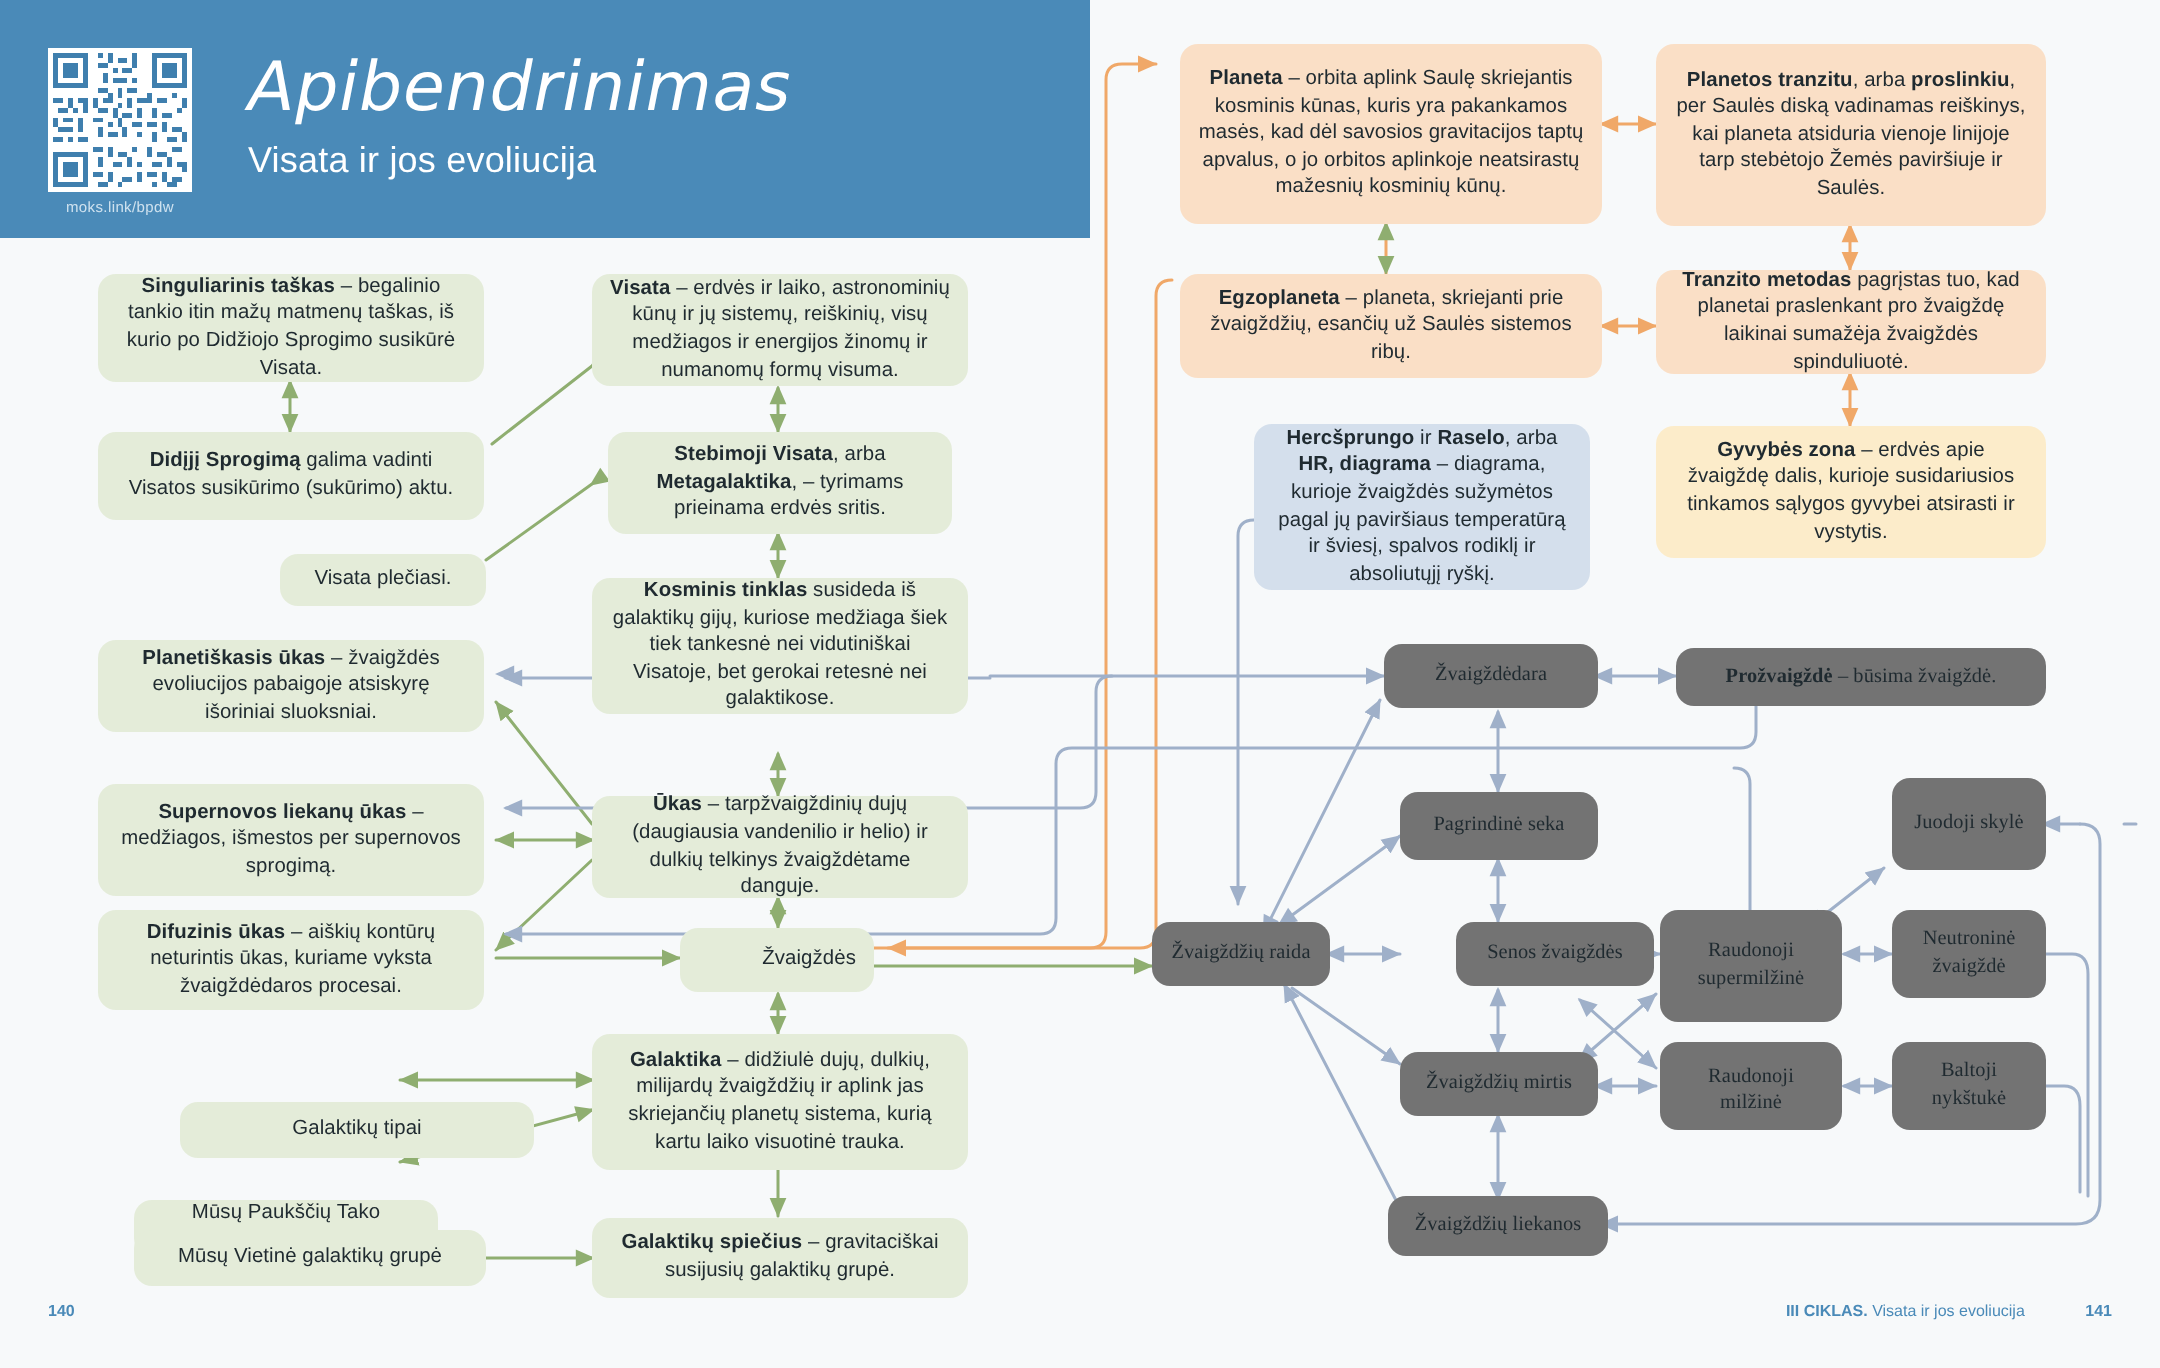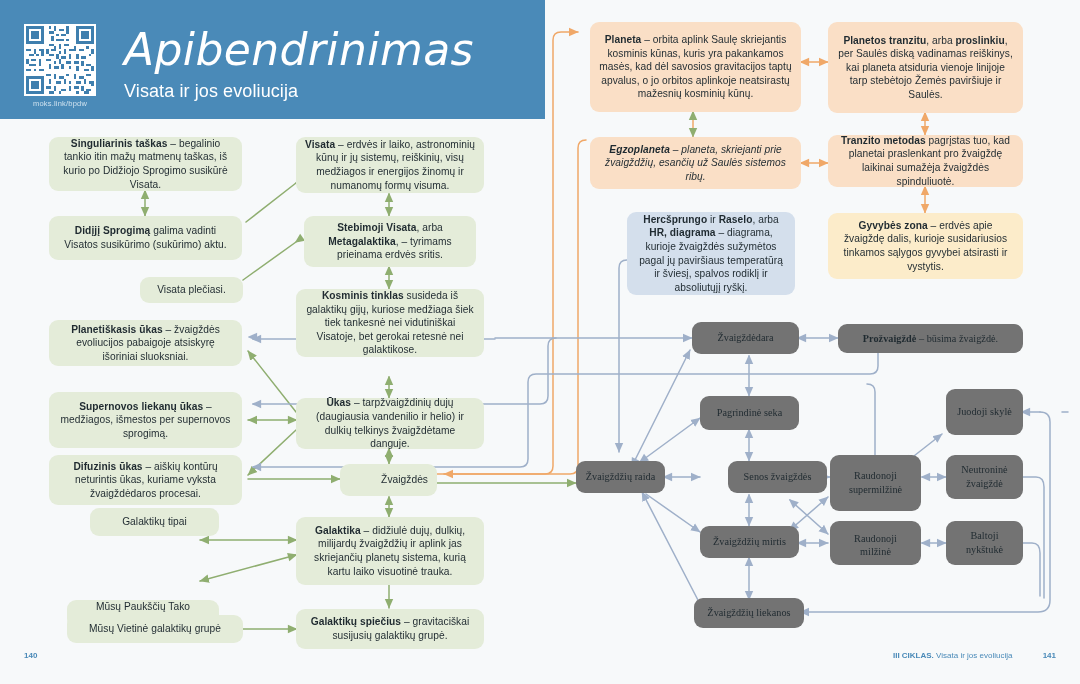--- a/index.html
+++ b/index.html
@@ -19,21 +19,21 @@
     background:#4a8ab8;
   }
   .qr-wrap{position:absolute;left:24px;top:24px;width:72px;}
   .qr{width:72px;height:72px;background:#ffffff;position:relative;display:block;}
   .qr svg{display:block;}
   .qr-caption{
     margin-top:3px;font-size:7.5px;color:#cfe2ef;letter-spacing:.2px;text-align:center;
   }
   .header-titles{position:absolute;left:124px;top:26px;}
   .h-title{
-    font-size:44px;color:#ffffff;letter-spacing:.4px;line-height:1.08;
+    font-size:34px;color:#ffffff;letter-spacing:.4px;line-height:1.08;
     font-family:"DejaVu Sans", sans-serif;font-weight:400;font-style:italic;
   }
   .h-sub{
     margin-top:7px;font-size:18px;color:#ffffff;font-weight:400;letter-spacing:.1px;
   }
 
   
   .node{
     position:absolute;border-radius:9px;
     display:flex;align-items:center;justify-content:center;
@@ -331,21 +331,21 @@
   </div>
 
   <div class="node green" style="left:49px;top:392px;width:193px;height:56px;">
     <span class="t"><b>Supernovos liekanų ūkas</b> – medžiagos, išmestos per supernovos sprogimą.</span>
   </div>
 
   <div class="node green" style="left:49px;top:455px;width:193px;height:50px;">
     <span class="t"><b>Difuzinis ūkas</b> – aiškių kontūrų neturintis ūkas, kuriame vyksta žvaigždėdaros procesai.</span>
   </div>
 
-  <div class="node green" style="left:90px;top:508px;width:129px;height:28px;">
+  <div class="node green" style="left:90px;top:551px;width:177px;height:28px;">
     <span class="t">Galaktikų tipai</span>
   </div>
 
   <div class="node green" style="left:67px;top:600px;width:152px;height:28px;">
     <span class="t">Mūsų Paukščių Tako galaktika</span>
   </div>
 
   <div class="node green" style="left:67px;top:615px;width:176px;height:28px;">
     <span class="t">Mūsų Vietinė galaktikų grupė</span>
   </div>
@@ -375,21 +375,21 @@
   </div>
 
   <div class="node green" style="left:296px;top:609px;width:188px;height:40px;">
     <span class="t"><b>Galaktikų spiečius</b> – gravitaciškai susijusių galaktikų grupė.</span>
   </div>
 
   <div class="node orange" style="left:590px;top:22px;width:211px;height:90px;">
     <span class="t"><b>Planeta</b> – orbita aplink Saulę skriejantis kosminis kūnas, kuris yra pakankamos masės, kad dėl savosios gravitacijos taptų apvalus, o jo orbitos aplinkoje neatsirastų mažesnių kosminių kūnų.</span>
   </div>
 
-  <div class="node orange" style="left:590px;top:137px;width:211px;height:52px;font-style:italic;">
+  <div class="node orange" style="left:590px;top:137px;width:211px;height:52px;">
     <span class="t"><b>Egzoplaneta</b> – planeta, skriejanti prie žvaigždžių, esančių už Saulės sistemos ribų.</span>
   </div>
 
   <div class="node orange" style="left:828px;top:22px;width:195px;height:91px;">
     <span class="t"><b>Planetos tranzitu</b>, arba <b>proslinkiu</b>, per Saulės diską vadinamas reiškinys, kai planeta atsiduria vienoje linijoje tarp stebėtojo Žemės paviršiuje ir Saulės.</span>
   </div>
 
   <div class="node orange" style="left:828px;top:135px;width:195px;height:52px;">
     <span class="t"><b>Tranzito metodas</b> pagrįstas tuo, kad planetai praslenkant pro žvaigždę laikinai sumažėja žvaigždės spinduliuotė.</span>
   </div>

